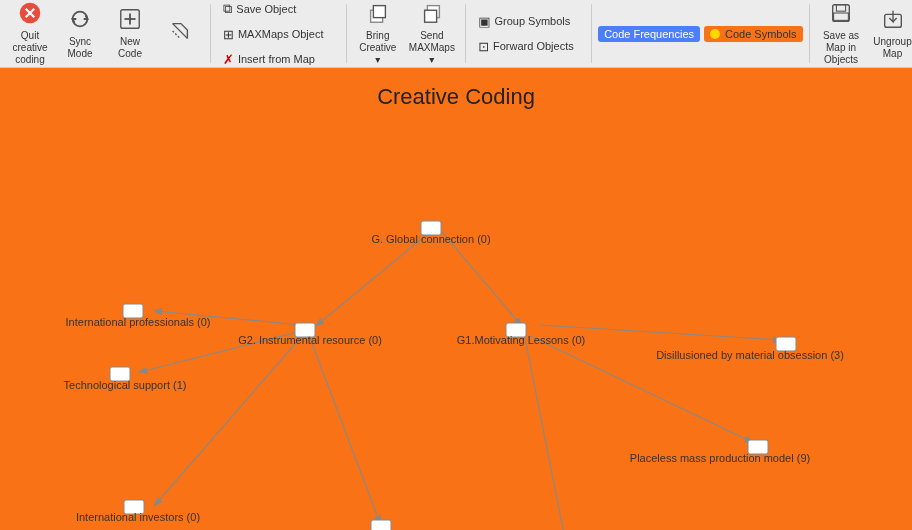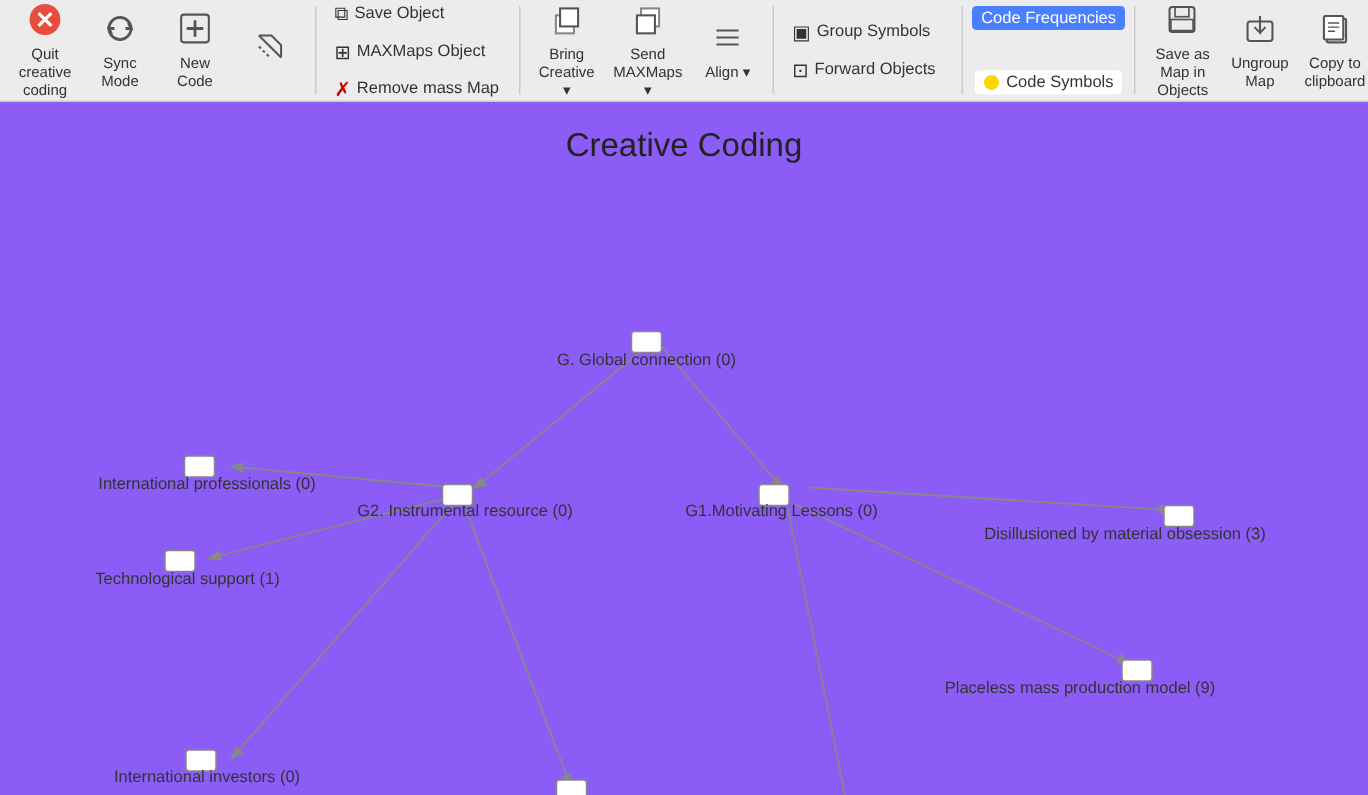--- a/index.html
+++ b/index.html
@@ -65,21 +65,21 @@
       cursor: pointer;
       white-space: nowrap;
     }
     .freq-btn.active { background: #4a7fff; color: white; }
     .freq-btn:not(.active):not(.active2) { background: #ddd; color: #333; }
     .freq-btn .dot { width: 10px; height: 10px; border-radius: 50%; margin-right: 5px; }
     .dot-yellow { background: #ffd700; }
 
     
     #main-content {
-      background: #8b5cf6;
+      background: #f97316;
       height: calc(530px - 68px);
       position: relative;
       overflow: hidden;
     }
     #page-title-area {
       text-align: center;
       padding-top: 16px;
       font-size: 22px;
       font-weight: 400;
       color: #222;
@@ -152,21 +152,21 @@
     <div class="tool-btn-small">
       <span class="small-icon">⧉</span>
       <span>Save Object</span>
     </div>
     <div class="tool-btn-small">
       <span class="small-icon">⊞</span>
       <span>MAXMaps Object</span>
     </div>
     <div class="tool-btn-small">
       <span class="small-icon" style="color:#c00;">✗</span>
-      <span>Remove mass Map</span>
+      <span>Insert from Map</span>
     </div>
   </div>
 
   <div class="tool-group">
     <div class="tool-btn">
       <div class="icon-area">
         <svg width="26" height="26" viewBox="0 0 26 26">
           <rect x="5" y="10" width="13" height="13" fill="white" stroke="#888" stroke-width="1.5"></rect>
           <rect x="8" y="5" width="13" height="13" fill="white" stroke="#555" stroke-width="1.5"></rect>
         </svg>
@@ -177,48 +177,38 @@
     <div class="tool-btn">
       <div class="icon-area">
         <svg width="26" height="26" viewBox="0 0 26 26">
           <rect x="8" y="5" width="13" height="13" fill="white" stroke="#888" stroke-width="1.5"></rect>
           <rect x="5" y="10" width="13" height="13" fill="white" stroke="#555" stroke-width="1.5"></rect>
         </svg>
       </div>
       <span>Send
 MAXMaps ▾</span>
     </div>
-    <div class="tool-btn">
-      <div class="icon-area">
-        <svg width="26" height="26" viewBox="0 0 26 26">
-          <line x1="5" y1="8" x2="21" y2="8" stroke="#555" stroke-width="1.5"></line>
-          <line x1="5" y1="13" x2="21" y2="13" stroke="#555" stroke-width="1.5"></line>
-          <line x1="5" y1="18" x2="21" y2="18" stroke="#555" stroke-width="1.5"></line>
-        </svg>
-      </div>
-      <span>Align ▾</span>
-    </div>
   </div>
 
   <div class="tool-group" style="flex-direction:column; align-items:flex-start; justify-content:center; gap:4px; min-width:120px;">
     <div class="tool-btn-small">
       <span class="small-icon">▣</span>
       <span>Group Symbols</span>
     </div>
     <div class="tool-btn-small">
       <span class="small-icon">⊡</span>
       <span>Forward Objects</span>
     </div>
   </div>
 
-  <div class="tool-group" style="flex-direction:column; justify-content:space-between; gap:4px;">
+  <div class="tool-group" style="flex-direction:row; justify-content:flex-end; gap:4px;">
     <div class="freq-btn active">
       <span>Code Frequencies</span>
     </div>
-    <div class="freq-btn" style="background:#ffffff; color:#333; display:flex; align-items:center;">
+    <div class="freq-btn" style="background:#f97316; color:#333; display:flex; align-items:center;">
       <span class="dot dot-yellow"></span>
       <span>Code Symbols</span>
     </div>
   </div>
 
   <div class="tool-group" style="border-right:none;">
     <div class="tool-btn">
       <div class="icon-area">
         <svg width="26" height="26" viewBox="0 0 26 26">
           <rect x="4" y="4" width="18" height="18" rx="2" fill="none" stroke="#555" stroke-width="1.5"></rect>

